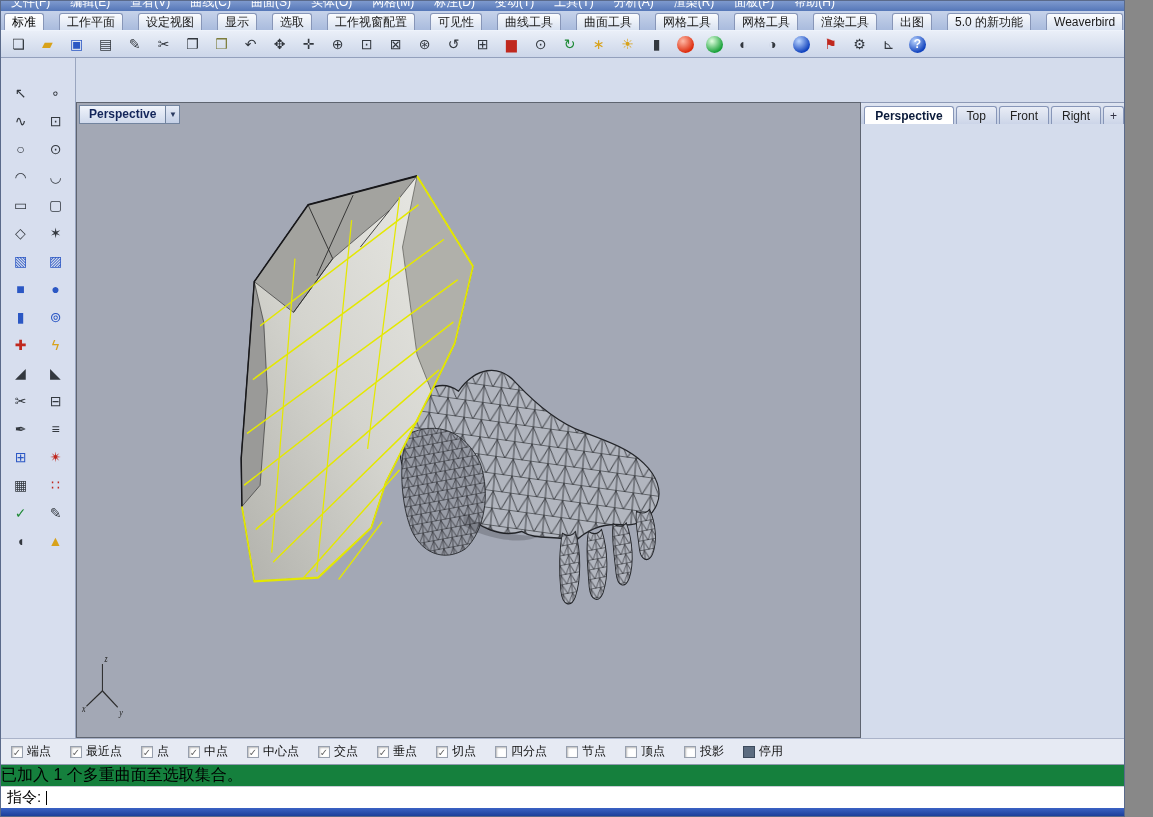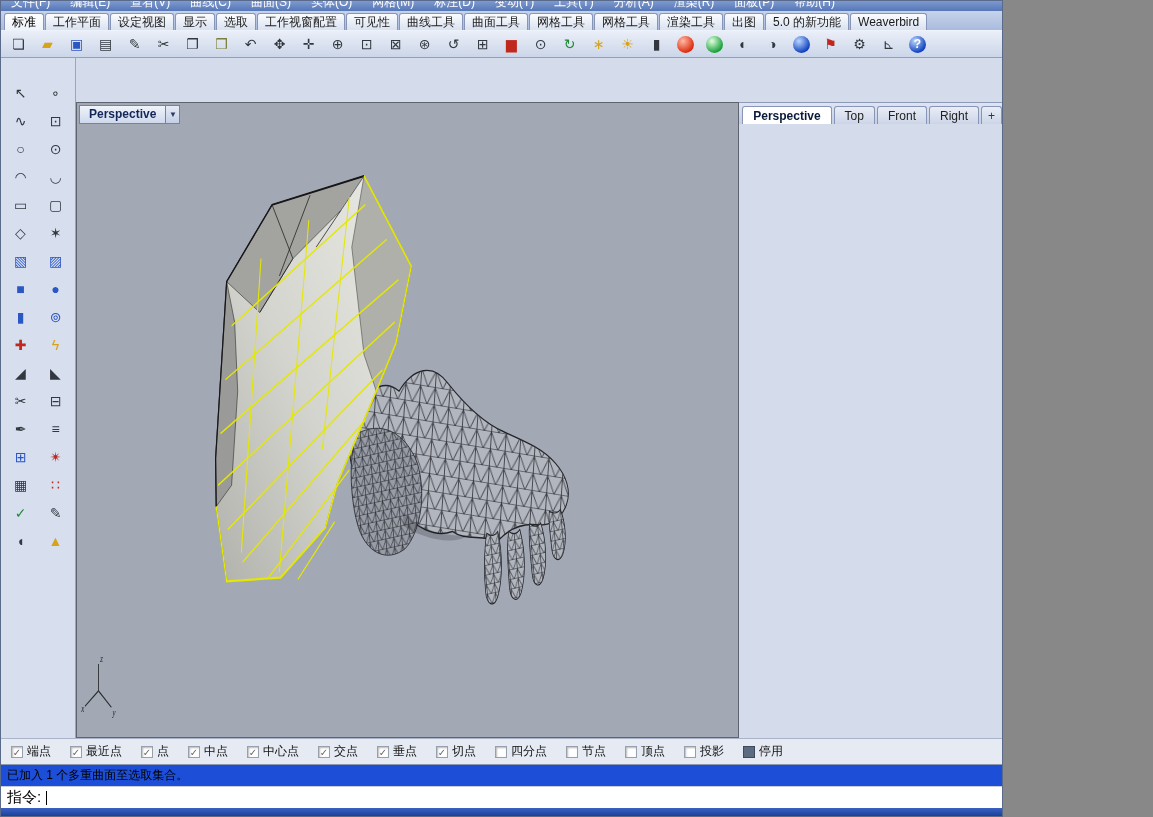--- a/index.html
+++ b/index.html
@@ -1,23 +1,23 @@
 <!DOCTYPE html>
 <html><head>
 <meta charset="utf-8">
 <style>
   html,body{margin:0;padding:0;background:#888;}
   *{box-sizing:border-box;}
-  .app{width:1003px;height:817px;display:flex;flex-direction:column;overflow:hidden;position:relative;
+  .app{width:1125px;height:817px;display:flex;flex-direction:column;overflow:hidden;position:relative;
        font-family:"Liberation Sans",sans-serif;background:#d4dcec;border:1px solid #5a6a8a;}
   
   .menubar{height:10px;overflow:hidden;background:linear-gradient(#7e9ace,#5577b8);flex:none;}
   .menubar-in{display:flex;gap:20px;padding:0 10px;color:#fff;font-size:12px;line-height:16px;transform:translateY(-7px);white-space:nowrap;}
   
-  .tabbar{height:19px;flex:none;background:linear-gradient(#c7d3ea,#a9bbdd);display:flex;align-items:flex-end;padding-left:3px;gap:1px;white-space:nowrap;}
+  .tabbar{height:19px;flex:none;background:linear-gradient(#c7d3ea,#a9bbdd);display:flex;align-items:flex-end;padding-left:3px;gap:15px;white-space:nowrap;}
   .tab{font-size:12px;line-height:15px;padding:1px 7px 0 7px;background:linear-gradient(#fbfcfe,#d9e2f1);border:1px solid #8796b8;border-bottom:none;border-radius:3px 3px 0 0;color:#1a1a1a;cursor:default;}
   .tab.active{background:linear-gradient(#ffffff,#eef2fa);color:#000;}
   
   .toolbar{height:28px;flex:none;background:linear-gradient(#eaeff8,#ccd6e9);display:flex;align-items:center;padding-left:4px;gap:2px;border-top:1px solid #eef3fb;border-bottom:1px solid #93a0bc;}
   .tb-btn{width:27px;height:24px;display:flex;align-items:center;justify-content:center;border-radius:2px;}
   .tb-glyph{min-width:17px;height:17px;display:flex;align-items:center;justify-content:center;font-size:14px;line-height:17px;}
   
   .g-dark{color:#33383f;} .g-yellow{color:#d8a21a;} .g-blue{color:#2b57c4;} .g-red{color:#c0281e;}
   .g-green{color:#1f8a36;} .g-olive{color:#7d7d3c;}
   .ball-red{background:radial-gradient(circle at 35% 30%,#ffb9a6,#dd2b0c 72%);border-radius:50%;color:#fff;font-size:10px;}
@@ -39,21 +39,21 @@
   .vtab{font-size:12px;line-height:16px;padding:1px 10px 0 10px;background:linear-gradient(#e9edf6,#ccd5e8);border:1px solid #8796b8;border-bottom:none;border-radius:3px 3px 0 0;color:#222;}
   .vtab.active{background:#fff;font-weight:bold;color:#0a1a3a;}
   .vtab.plus{padding:1px 6px 0 6px;color:#334;}
   
   .osnap{height:26px;flex:none;background:#e6eaf3;border-top:1px solid #aab3c9;display:flex;align-items:center;gap:19px;padding-left:10px;font-size:12px;color:#111;white-space:nowrap;}
   .os-item{display:flex;align-items:center;gap:4px;}
   .os-box{width:12px;height:12px;background:#fff;border:1px solid #98a0ae;box-shadow:inset 1px 1px 2px rgba(0,0,0,.28);font-size:10px;line-height:11px;text-align:center;color:#666;}
   .os-item.checked .os-box::after{content:"✓";}
   .os-item.special .os-box{background:#5c6c80;border-color:#3c4a5c;box-shadow:none;}
   
-  .statusline{height:22px;flex:none;background:#1d4ed8;border-top:1px solid #8f99ad;font-size:12px;display:flex;align-items:center;padding-left:6px;color:#000;}
+  .statusline{height:22px;flex:none;background:#15803d;border-top:1px solid #8f99ad;font-size:16px;display:flex;align-items:center;padding-left:0;color:#000;}
   .cmdline{height:22px;flex:none;background:#fff;border-top:1px solid #c9cdd7;font-size:15px;display:flex;align-items:center;padding-left:6px;color:#000;}
   .caret{width:1px;height:14px;background:#000;margin-left:5px;}
   .bottomstrip{height:8px;flex:none;background:linear-gradient(#3a62c4,#1c3f9a);}
 </style>
 </head>
 <body>
 
 <div class="app">
 
   <div class="menubar">

